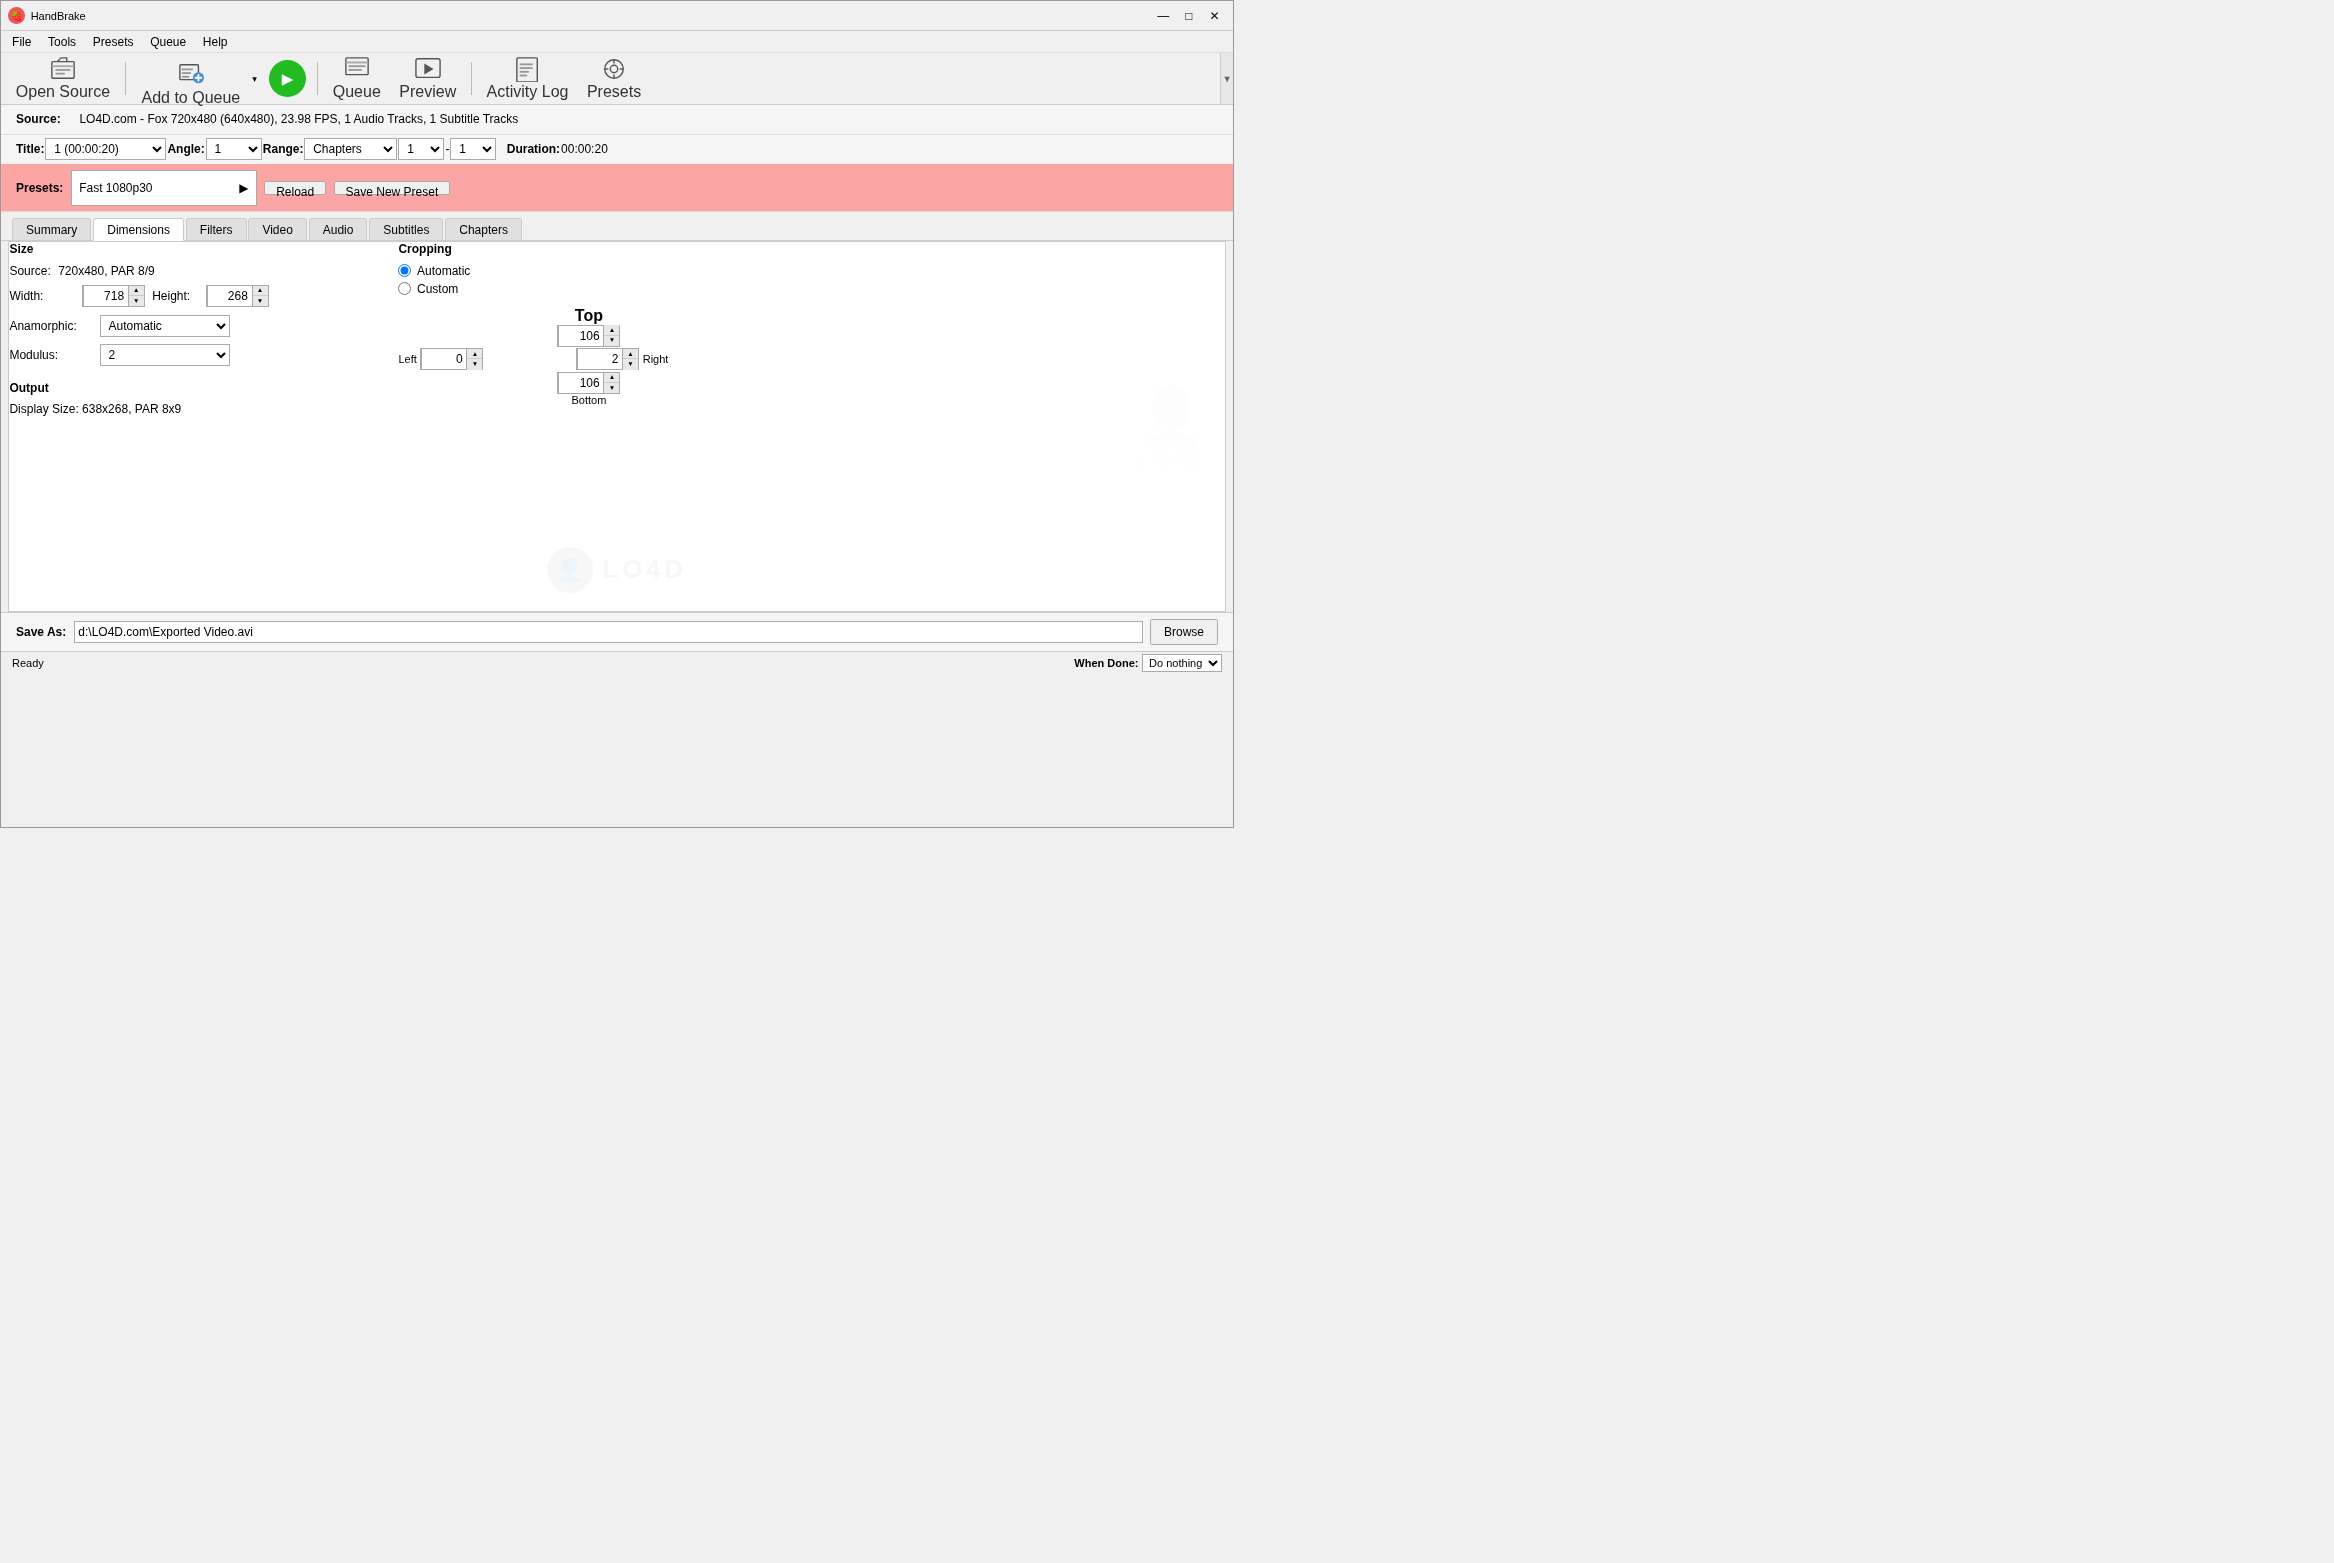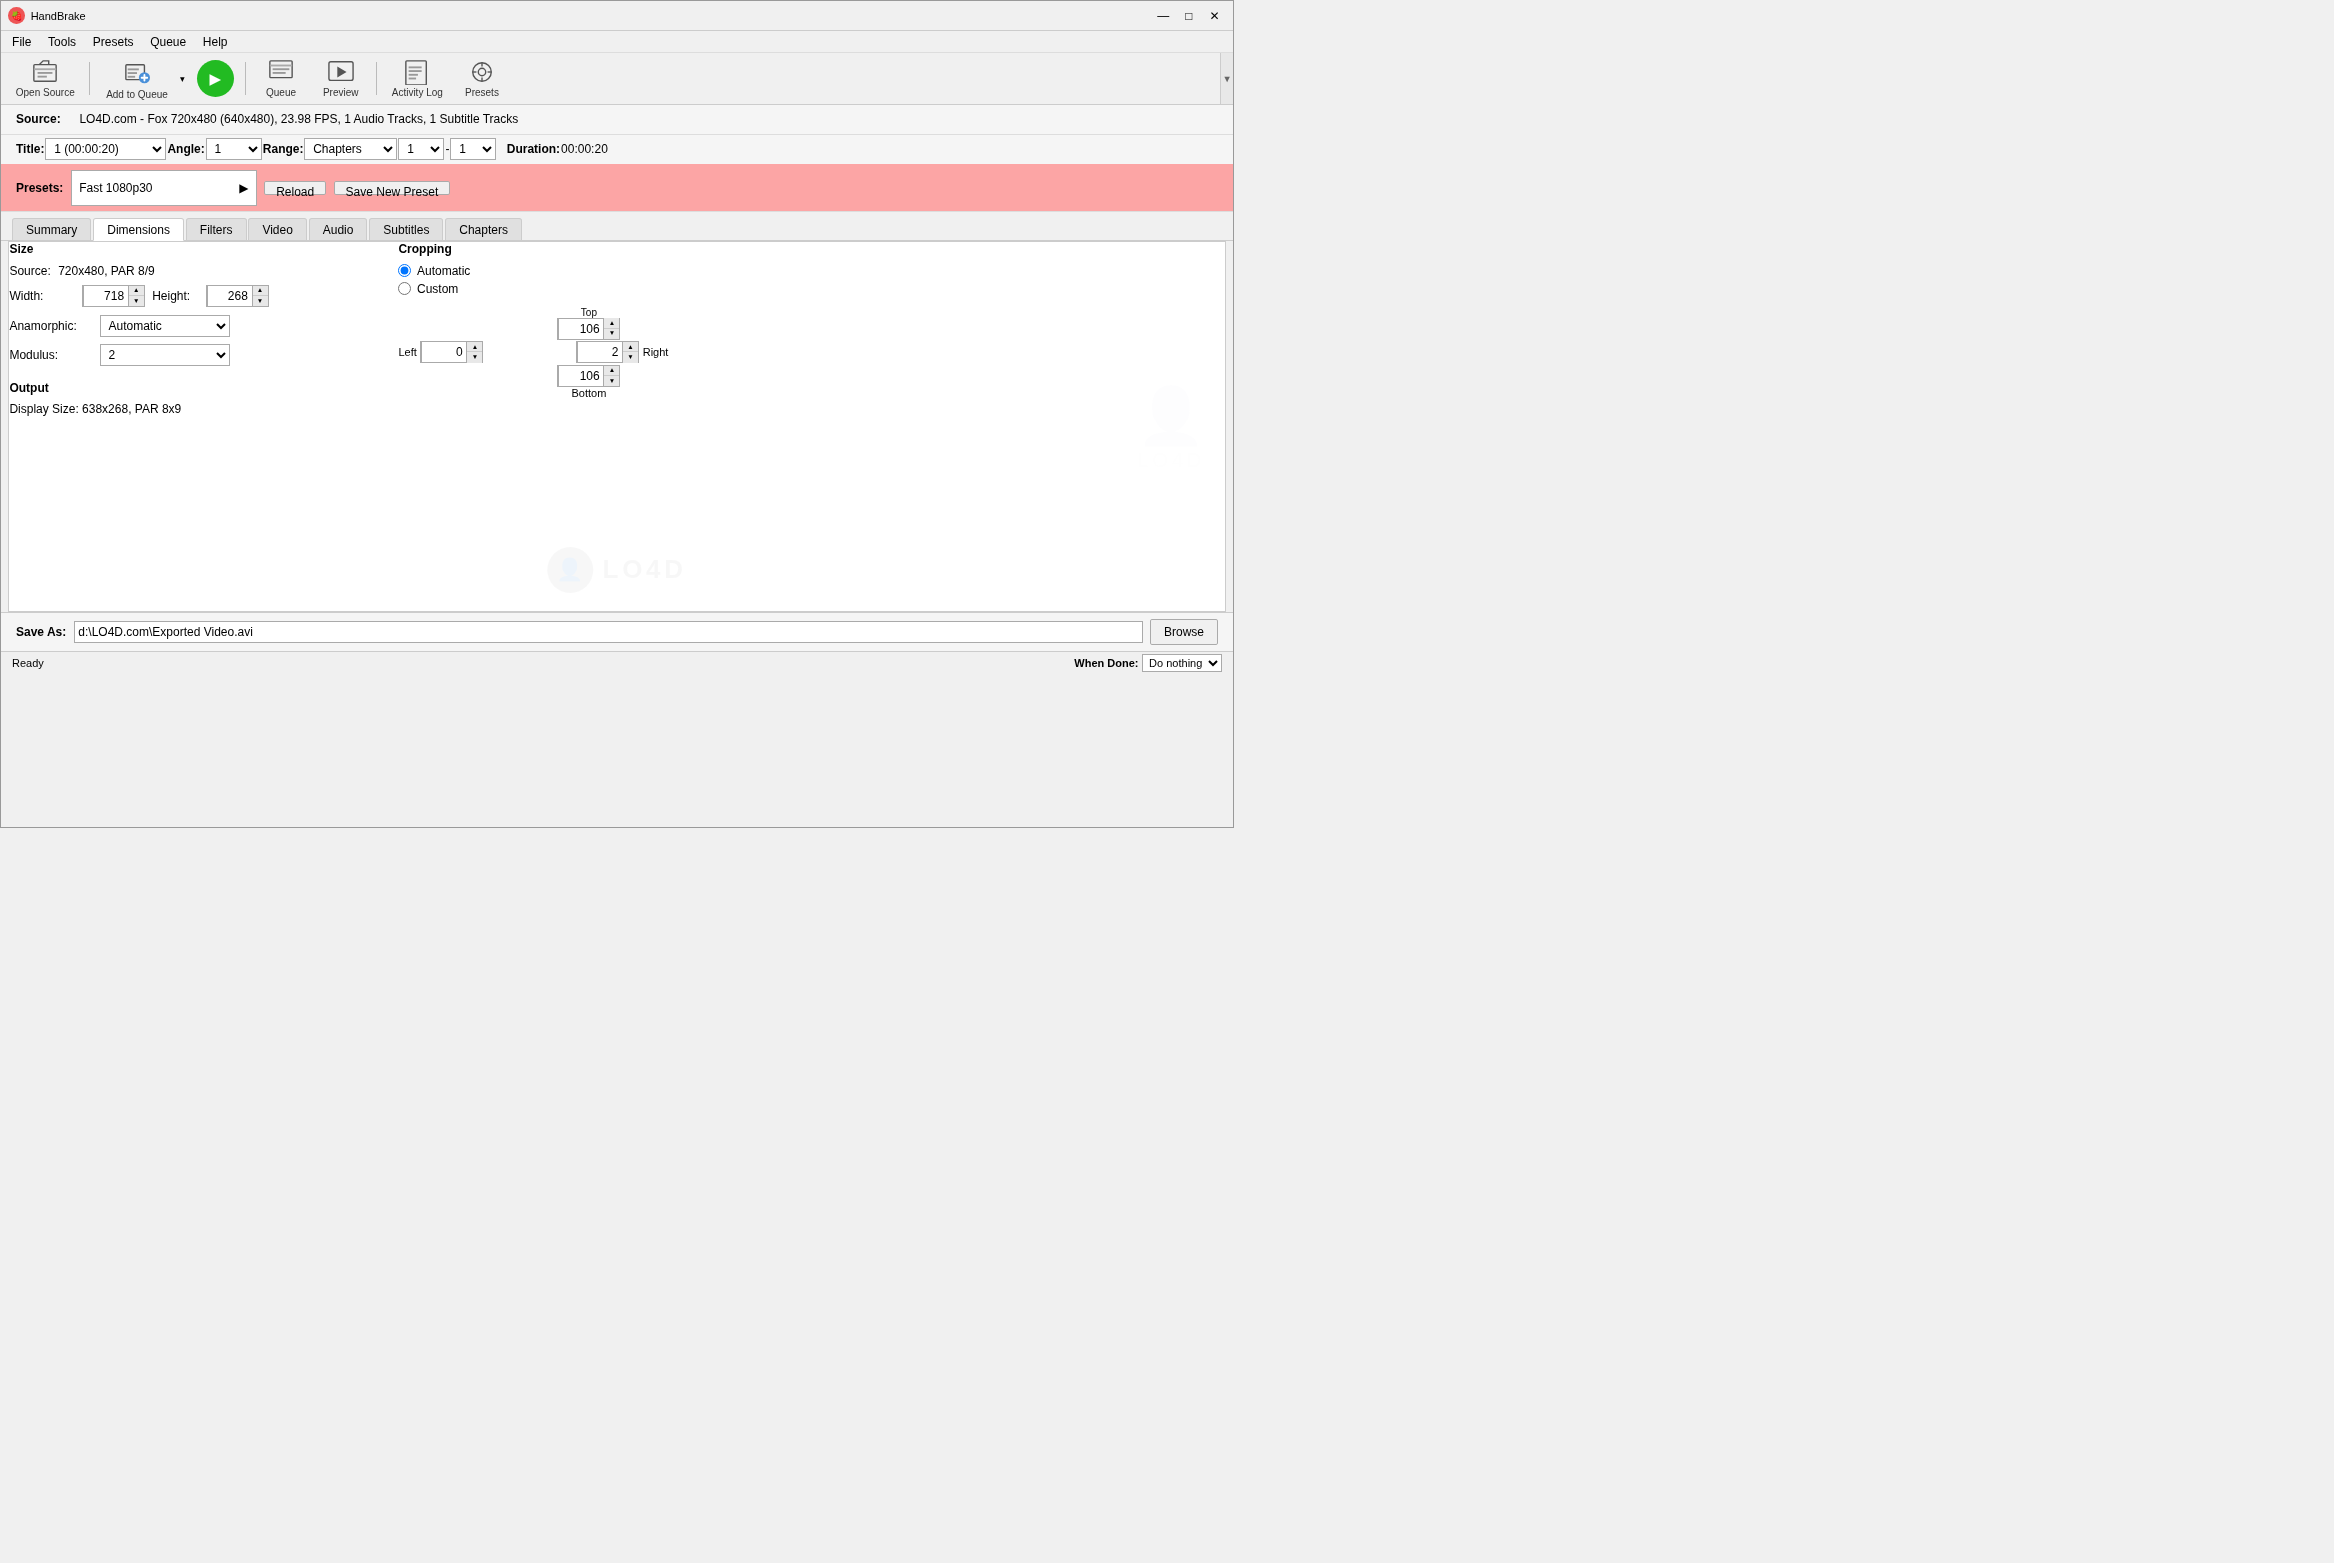--- a/index.html
+++ b/index.html
@@ -339,21 +339,21 @@
       transform: translateY(-50%);
       opacity: 0.08;
       font-size: 45px;
       color: #888;
       pointer-events: none;
       display: flex;
       flex-direction: column;
       align-items: center;
     }
 
-    .toolbar-label { font-size: 10px; color: #333; }
+    .toolbar-label { font-size: 16px; color: #333; }
   </style>
 </head>
 <body>
 
 <div class="title-bar">
   <div class="title-bar-icon">🍓</div>
   <span class="title-bar-title">HandBrake</span>
   <div class="title-bar-controls">
     <button class="title-bar-btn">—</button>
     <button class="title-bar-btn">□</button>
@@ -591,21 +591,21 @@
         <label class="radio-item">
           <input type="radio" name="cropping" style="">
           <span>Custom</span>
         </label>
       </div>
 
       
       <div style="margin-top: 11px; display: inline-block;">
         
         <div style="display:flex; flex-direction:column; align-items:center; margin-left:111px; margin-bottom:1.9px;">
-          <span style="font-size:10px;">Top</span>
+          <span style="font-size:16px;font-weight:bold;">Top</span>
           <div class="spinbox">
             <input type="text" class="spinbox-input" value="106" style="">
             <div class="spinbox-btns">
               <button class="spinbox-btn">▲</button>
               <button class="spinbox-btn">▼</button>
             </div>
           </div>
         </div>
 
         

